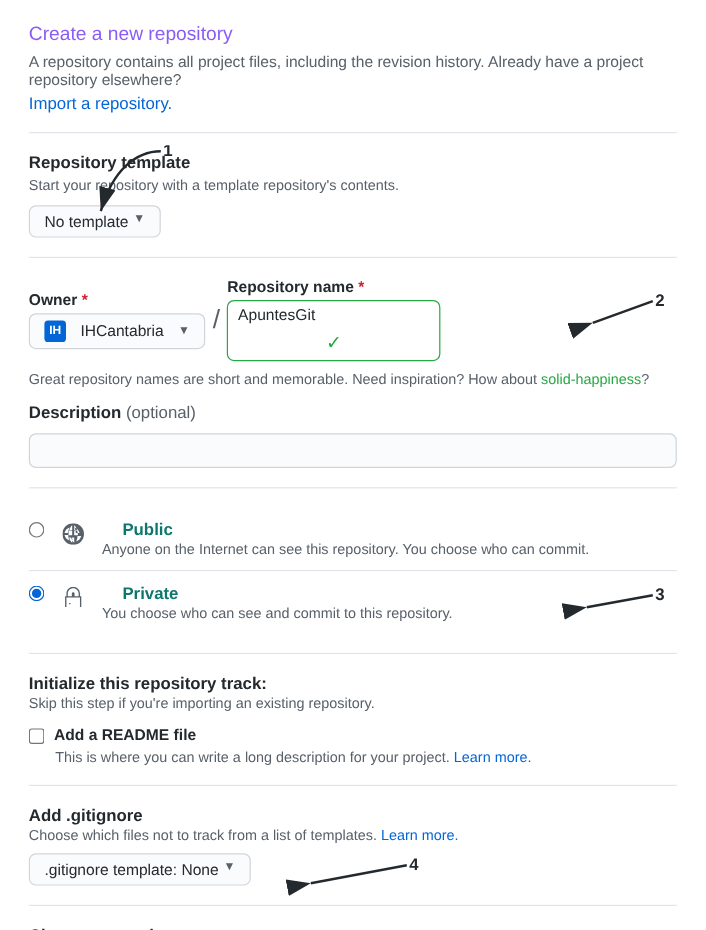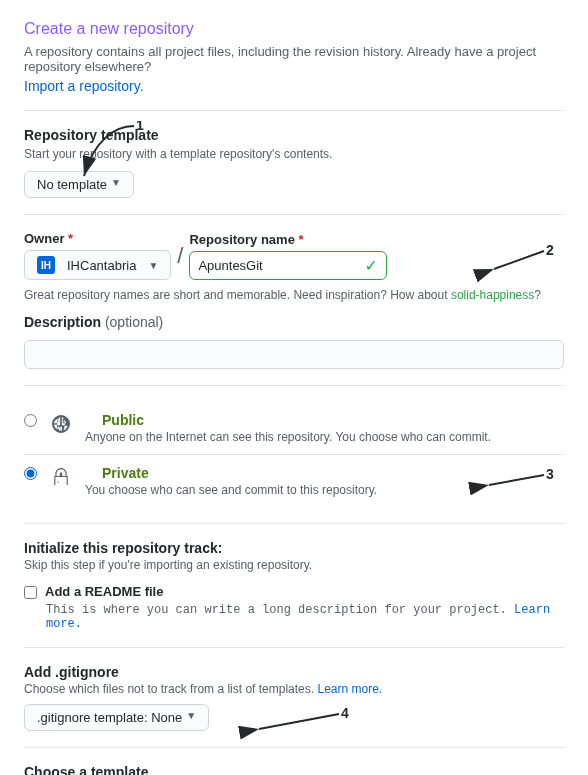--- a/index.html
+++ b/index.html
@@ -94,20 +94,21 @@
     }
     .slash { font-size: 22px; color: #586069; line-height: 1; }
     .repo-name-container {
       display: flex;
       align-items: center;
       border: 1px solid #28a745;
       border-radius: 6px;
       padding: 4px 8px;
       background: #fff;
       gap: 6px;
+      flex-direction: column;
     }
     .repo-name-input {
       border: none;
       outline: none;
       font-size: 13px;
       color: #24292e;
       width: 160px;
       background: transparent;
     }
     .checkmark { color: #28a745; font-size: 16px; }
@@ -146,37 +147,37 @@
       height: 28px;
       display: flex;
       align-items: center;
       justify-content: center;
       color: #586069;
       font-size: 18px;
       flex-shrink: 0;
       margin-top: -2px;
     }
     .vis-text { flex: 1; }
-    .vis-title { font-size: 14px; font-weight: 600; color: #4d7c0f; padding-left: 17px; }
+    .vis-title { font-size: 14px; font-weight: 600; color: #0f766e; padding-left: 17px; }
     .vis-desc { font-size: 12px; color: #586069; margin-top: 2px; }
     .init-section { margin-top: 4px; }
     .init-title { font-size: 14px; font-weight: 600; margin-bottom: 2px; }
     .init-subtitle { font-size: 12px; color: #586069; margin-bottom: 12px; }
     .checkbox-row {
       display: flex;
       align-items: flex-start;
       gap: 8px;
       margin-bottom: 4px;
     }
     .checkbox-input {
       margin-top: 2px;
       cursor: pointer;
     }
     .checkbox-label { font-size: 13px; font-weight: 600; }
-    .checkbox-desc { font-size: 12px; color: #586069; margin-left: 22px; font-family: Liberation Mono, monospace; }
+    .checkbox-desc { font-size: 12px; color: #586069; margin-left: 22px; }
     .add-gitignore-title { font-size: 14px; font-weight: 600; margin: 14px 0 2px; }
     .add-gitignore-desc { font-size: 12px; color: #586069; margin-bottom: 8px; }
     .license-title { font-size: 14px; font-weight: 600; margin: 14px 0 2px; }
     .license-desc { font-size: 12px; color: #586069; margin-bottom: 8px; }
   </style>
 </head>
 <body>
 
 
 

